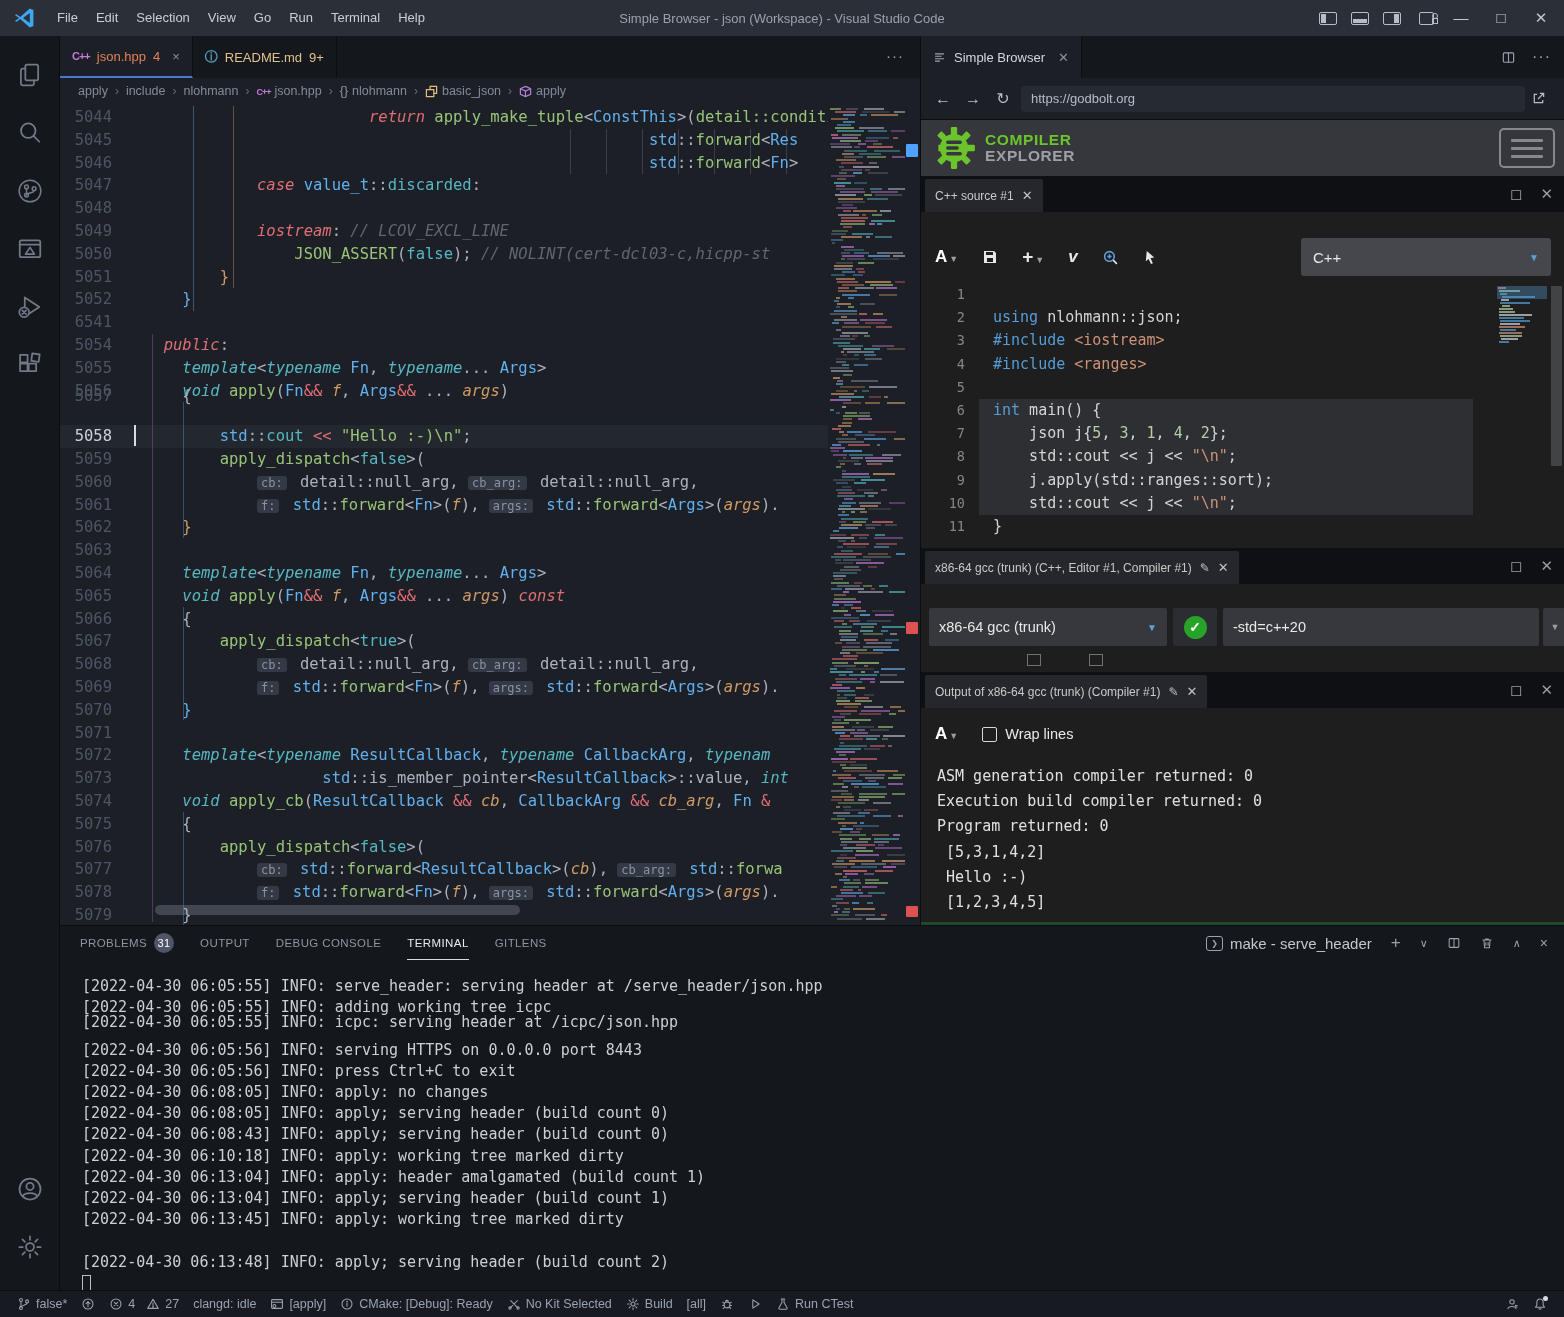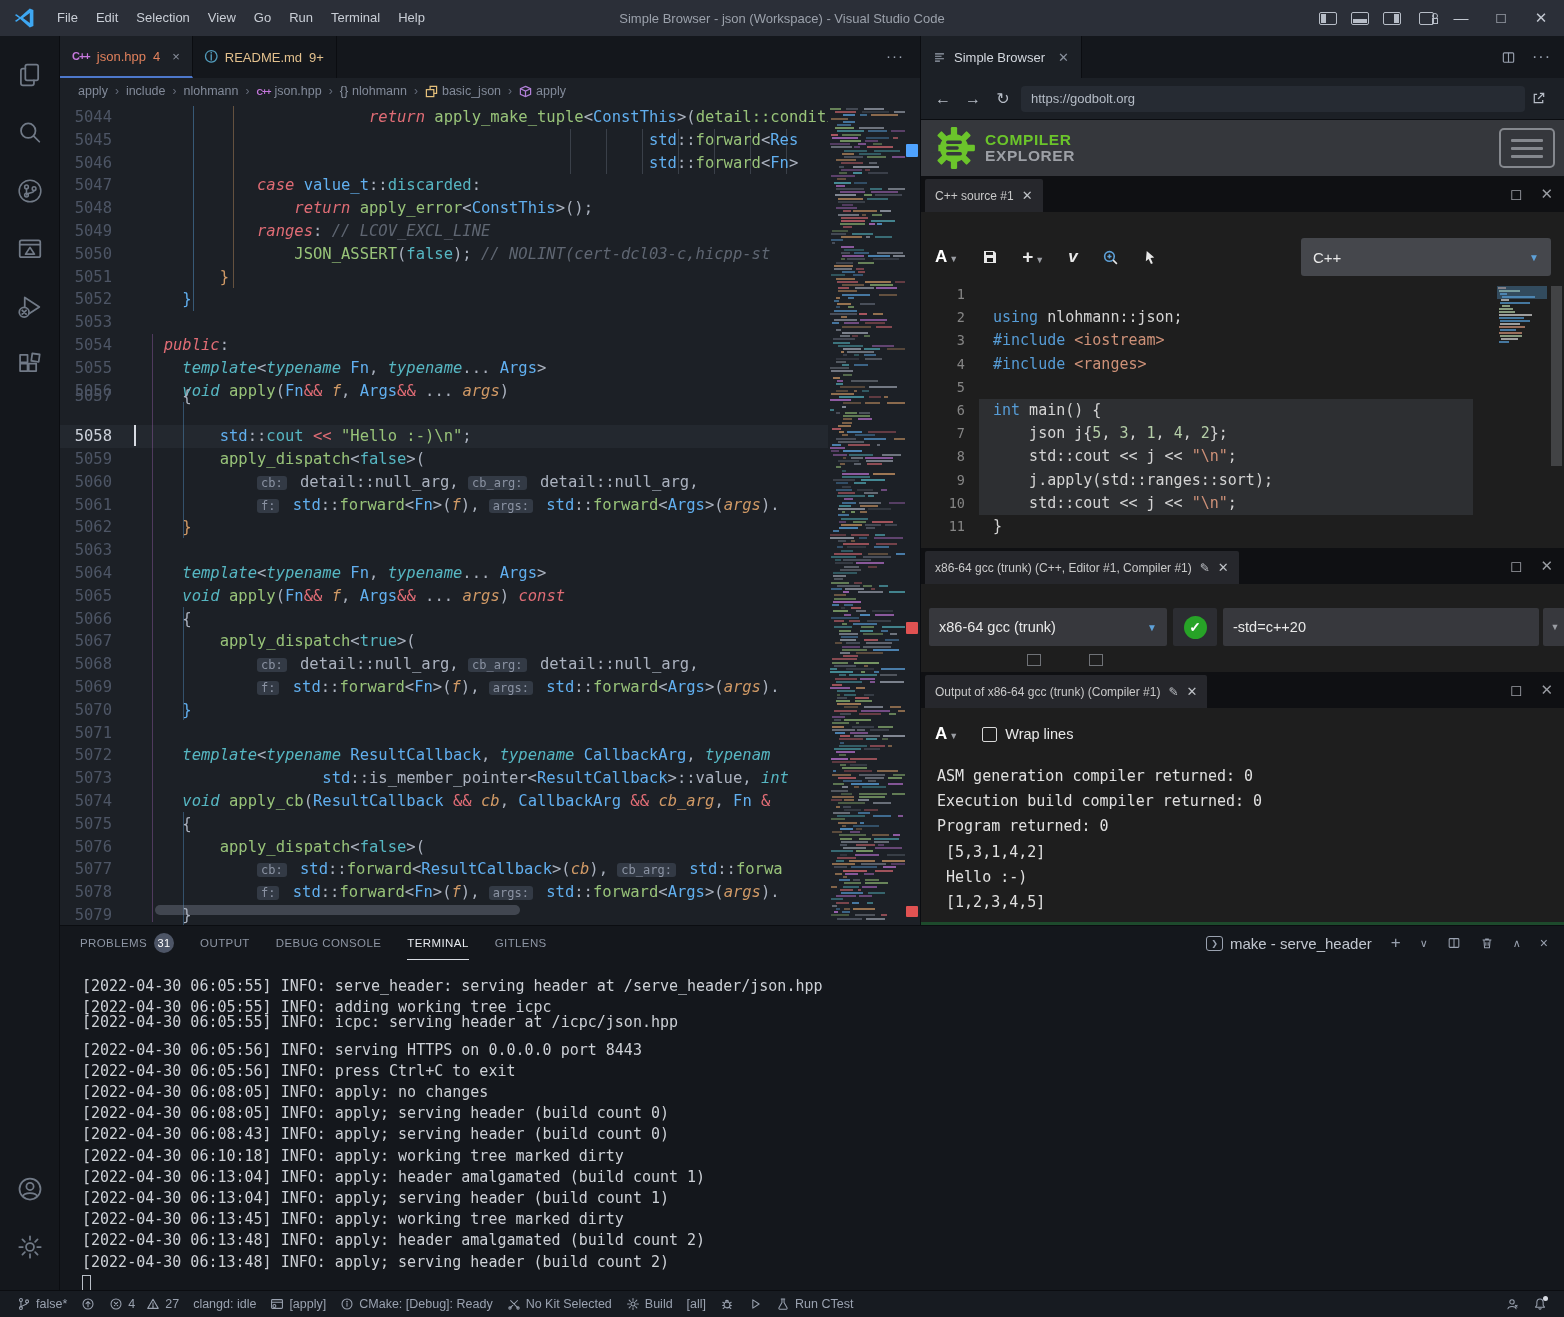--- a/index.html
+++ b/index.html
@@ -269,26 +269,26 @@
               </svg>
             </span>
             <span>apply</span>
           </span>
         </div>
       <div class="codearea" id="vscode-lines">
           <div class="vrow" style="top: 2px;"><span class="vnum">5044</span><span class="vcode"><span class="tok-pl">                        </span><span class="tok-k1">return</span><span class="tok-pl"> </span><span class="tok-fn">apply_make_tuple</span><span class="tok-pl">&lt;</span><span class="tok-ty">ConstThis</span><span class="tok-pl">&gt;(</span><span class="tok-fn">detail::conditio</span></span></div>
           <div class="vrow" style="top: 24.8px;"><span class="vnum">5045</span><span class="vcode"><span class="tok-pl">                                                      </span><span class="tok-ty">std</span><span class="tok-pl">::</span><span class="tok-fn">forward</span><span class="tok-pl">&lt;</span><span class="tok-ty">Res</span></span></div>
           <div class="vrow" style="top: 47.6px;"><span class="vnum">5046</span><span class="vcode"><span class="tok-pl">                                                      </span><span class="tok-ty">std</span><span class="tok-pl">::</span><span class="tok-fn">forward</span><span class="tok-pl">&lt;</span><span class="tok-ty">Fn</span><span class="tok-pl">&gt;</span></span></div>
           <div class="vrow" style="top: 70.4px;"><span class="vnum">5047</span><span class="vcode"><span class="tok-pl">            </span><span class="tok-k1">case</span><span class="tok-pl"> </span><span class="tok-ty">value_t</span><span class="tok-pl">::</span><span class="tok-cy">discarded</span><span class="tok-pl">:</span></span></div>
-          <div class="vrow" style="top: 93.2px;"><span class="vnum">5048</span><span class="vcode"><span class="tok-pl">                </span><span class="tok-k1">return</span><span class="tok-pl"> </span><span class="tok-fn">apply_error</span><span class="tok-pl">&lt;</span><span class="tok-ty">ConstThis</span><span class="tok-pl">&gt;();</span></span></div>
-          <div class="vrow" style="top: 116px;"><span class="vnum">5049</span><span class="vcode"><span class="tok-pl">            </span><span class="tok-k1">ranges</span><span class="tok-pl">: </span><span class="tok-cm">// LCOV_EXCL_LINE</span></span></div>
+          <div class="vrow" style="top: 93.2px;"><span class="vnum">5048</span></div>
+          <div class="vrow" style="top: 116px;"><span class="vnum">5049</span><span class="vcode"><span class="tok-pl">            </span><span class="tok-k1">iostream</span><span class="tok-pl">: </span><span class="tok-cm">// LCOV_EXCL_LINE</span></span></div>
           <div class="vrow" style="top: 138.8px;"><span class="vnum">5050</span><span class="vcode"><span class="tok-pl">                </span><span class="tok-fn">JSON_ASSERT</span><span class="tok-pl">(</span><span class="tok-cy">false</span><span class="tok-pl">); </span><span class="tok-cm">// NOLINT(cert-dcl03-c,hicpp-st</span></span></div>
           <div class="vrow" style="top: 161.6px;"><span class="vnum">5051</span><span class="vcode"><span class="tok-pl">        </span><span class="tok-br1">}</span></span></div>
           <div class="vrow" style="top: 184.4px;"><span class="vnum">5052</span><span class="vcode"><span class="tok-pl">    </span><span class="tok-br2">}</span></span></div>
-          <div class="vrow" style="top: 207.2px;"><span class="vnum">5053</span><span class="vcode"><span class="tok-pl"></span></span></div>
+          <div class="vrow" style="top: 207.2px;"><span class="vnum">6541</span><span class="vcode"><span class="tok-pl"></span></span></div>
           <div class="vrow" style="top: 230px;"><span class="vnum">5054</span><span class="vcode"><span class="tok-pl">  </span><span class="tok-k1">public</span><span class="tok-pl">:</span></span></div>
           <div class="vrow" style="top: 252.8px;"><span class="vnum">5055</span><span class="vcode"><span class="tok-pl">    </span><span class="tok-k2">template</span><span class="tok-pl">&lt;</span><span class="tok-k2">typename</span><span class="tok-pl"> </span><span class="tok-ty">Fn</span><span class="tok-pl">, </span><span class="tok-k2">typename</span><span class="tok-pl">... </span><span class="tok-ty">Args</span><span class="tok-pl">&gt;</span></span></div>
           <div class="vrow" style="top: 275.6px;"><span class="vnum">5056</span><span class="vcode"><span class="tok-pl">    </span><span class="tok-k2">void</span><span class="tok-pl"> </span><span class="tok-fn">apply</span><span class="tok-pl">(</span><span class="tok-ty">Fn</span><span class="tok-op">&amp;&amp;</span><span class="tok-pl"> </span><span class="tok-pa">f</span><span class="tok-pl">, </span><span class="tok-ty">Args</span><span class="tok-op">&amp;&amp;</span><span class="tok-pl"> ... </span><span class="tok-pa">args</span><span class="tok-pl">)</span></span></div>
           <div class="vrow" style="top: 281px;"><span class="vnum">5057</span><span class="vcode"><span class="tok-pl">    </span><span class="tok-pl">{</span></span></div>
           <div class="vrow cur" style="top: 321.2px;"><span class="vnum">5058</span><span class="vcode"><span class="tok-pl">        </span><span class="tok-ty">std</span><span class="tok-pl">::</span><span class="tok-cy">cout</span><span class="tok-pl"> </span><span class="tok-op">&lt;&lt;</span><span class="tok-pl"> </span><span class="tok-st">"Hello :-)\n"</span><span class="tok-pl">;</span></span></div>
           <div class="vrow" style="top: 344px;"><span class="vnum">5059</span><span class="vcode"><span class="tok-pl">        </span><span class="tok-fn">apply_dispatch</span><span class="tok-pl">&lt;</span><span class="tok-cy">false</span><span class="tok-pl">&gt;(</span></span></div>
           <div class="vrow" style="top: 366.8px;"><span class="vnum">5060</span><span class="vcode"><span class="tok-pl">            </span><span class="tok-hint">cb:</span><span class="tok-pl"> detail::null_arg, </span><span class="tok-hint">cb_arg:</span><span class="tok-pl"> detail::null_arg,</span></span></div>
           <div class="vrow" style="top: 389.6px;"><span class="vnum">5061</span><span class="vcode"><span class="tok-pl">            </span><span class="tok-hint">f:</span><span class="tok-pl"> </span><span class="tok-ty">std</span><span class="tok-pl">::</span><span class="tok-fn">forward</span><span class="tok-pl">&lt;</span><span class="tok-ty">Fn</span><span class="tok-pl">&gt;(</span><span class="tok-pa">f</span><span class="tok-pl">), </span><span class="tok-hint">args:</span><span class="tok-pl"> </span><span class="tok-ty">std</span><span class="tok-pl">::</span><span class="tok-fn">forward</span><span class="tok-pl">&lt;</span><span class="tok-ty">Args</span><span class="tok-pl">&gt;(</span><span class="tok-pa">args</span><span class="tok-pl">).</span></span></div>
           <div class="vrow" style="top: 412.4px;"><span class="vnum">5062</span><span class="vcode"><span class="tok-pl">    </span><span class="tok-br1">}</span></span></div>
           <div class="vrow" style="top: 435.2px;"><span class="vnum">5063</span><span class="vcode"><span class="tok-pl"></span></span></div>
@@ -1095,21 +1095,20 @@
           <div class="tline" style="top: 52px;">[2022-04-30 06:05:55] INFO: icpc: serving header at /icpc/json.hpp</div>
           <div class="tline" style="top: 79.6px;">[2022-04-30 06:05:56] INFO: serving HTTPS on 0.0.0.0 port 8443</div>
           <div class="tline" style="top: 100.8px;">[2022-04-30 06:05:56] INFO: press Ctrl+C to exit</div>
           <div class="tline" style="top: 122px;">[2022-04-30 06:08:05] INFO: apply: no changes</div>
           <div class="tline" style="top: 143.2px;">[2022-04-30 06:08:05] INFO: apply; serving header (build count 0)</div>
           <div class="tline" style="top: 164.4px;">[2022-04-30 06:08:43] INFO: apply; serving header (build count 0)</div>
           <div class="tline" style="top: 185.6px;">[2022-04-30 06:10:18] INFO: apply: working tree marked dirty</div>
           <div class="tline" style="top: 206.8px;">[2022-04-30 06:13:04] INFO: apply: header amalgamated (build count 1)</div>
           <div class="tline" style="top: 228px;">[2022-04-30 06:13:04] INFO: apply; serving header (build count 1)</div>
           <div class="tline" style="top: 249.2px;">[2022-04-30 06:13:45] INFO: apply: working tree marked dirty</div>
-          <div class="tline" style="top: 270.4px;">[2022-04-30 06:13:48] INFO: apply: header amalgamated (build count 2)</div>
           <div class="tline" style="top: 291.6px;">[2022-04-30 06:13:48] INFO: apply; serving header (build count 2)</div>
           <div class="tcursor" style="top: 314.8px;"></div>
         </div>
     </div>
   </div>
 
   <div class="statusbar">
     <div style="display:flex;align-items:center" id="sb-left">
         <div class="sb-item">
           <span>

